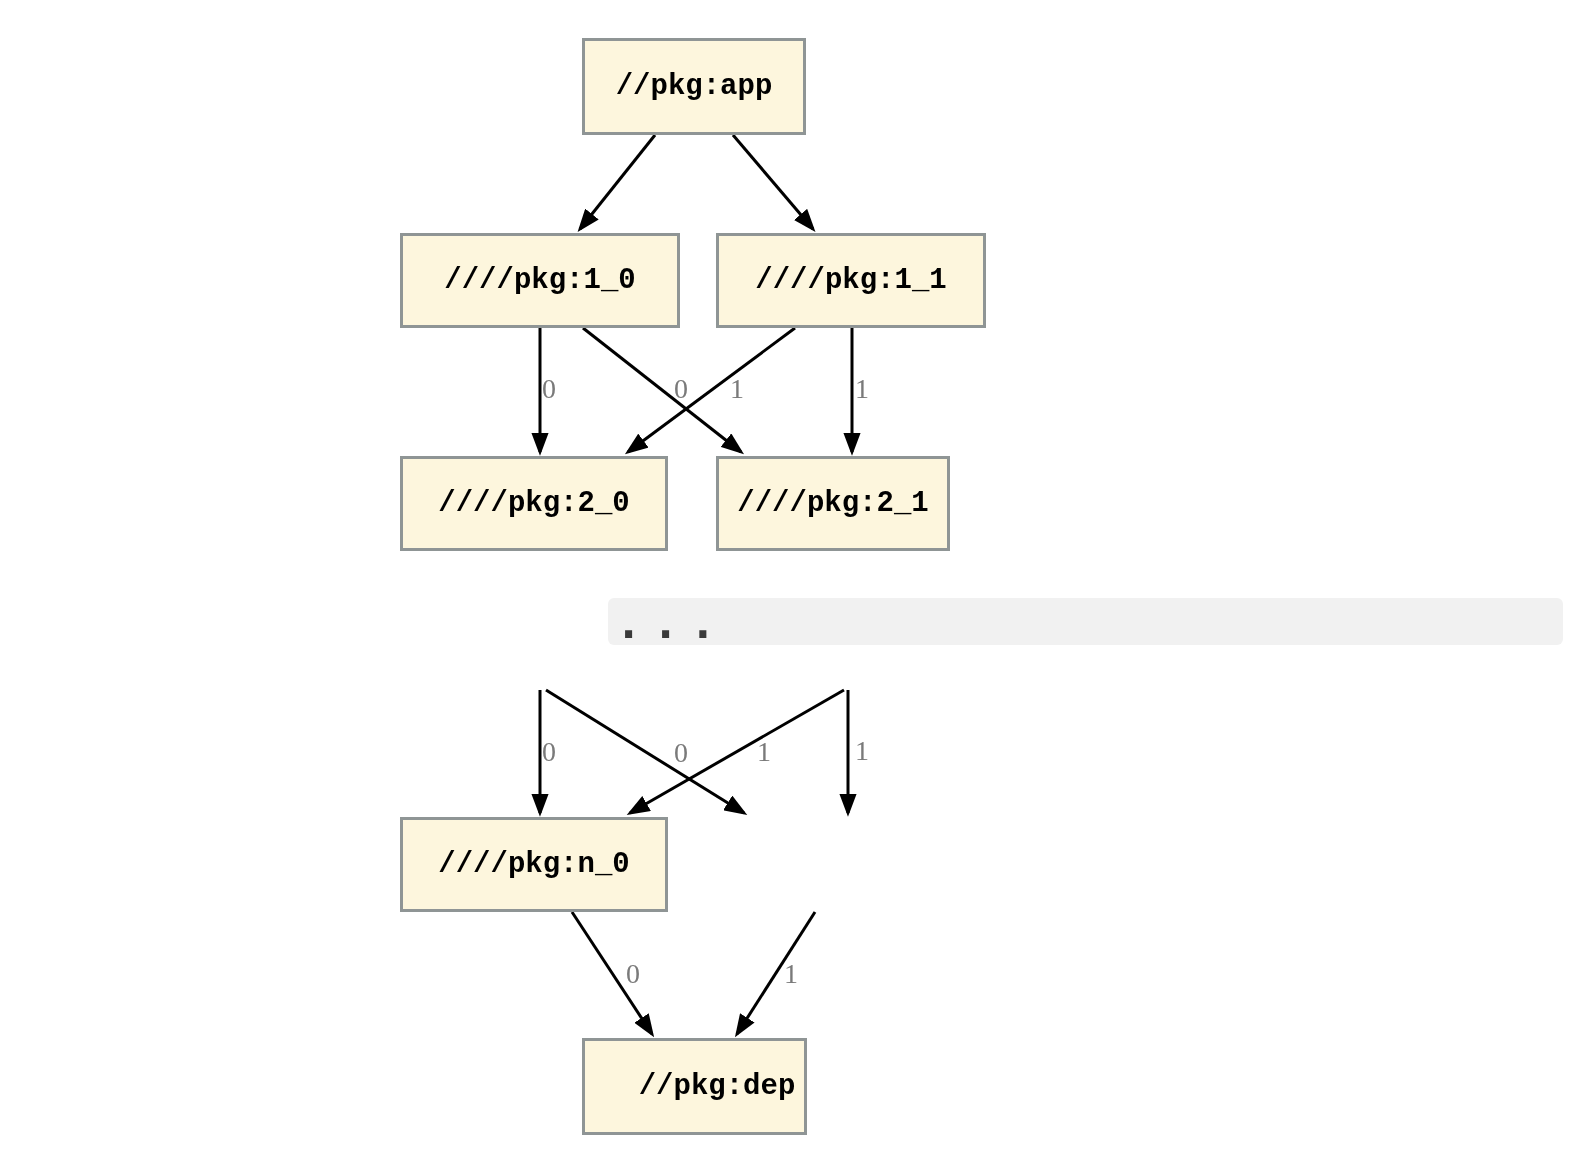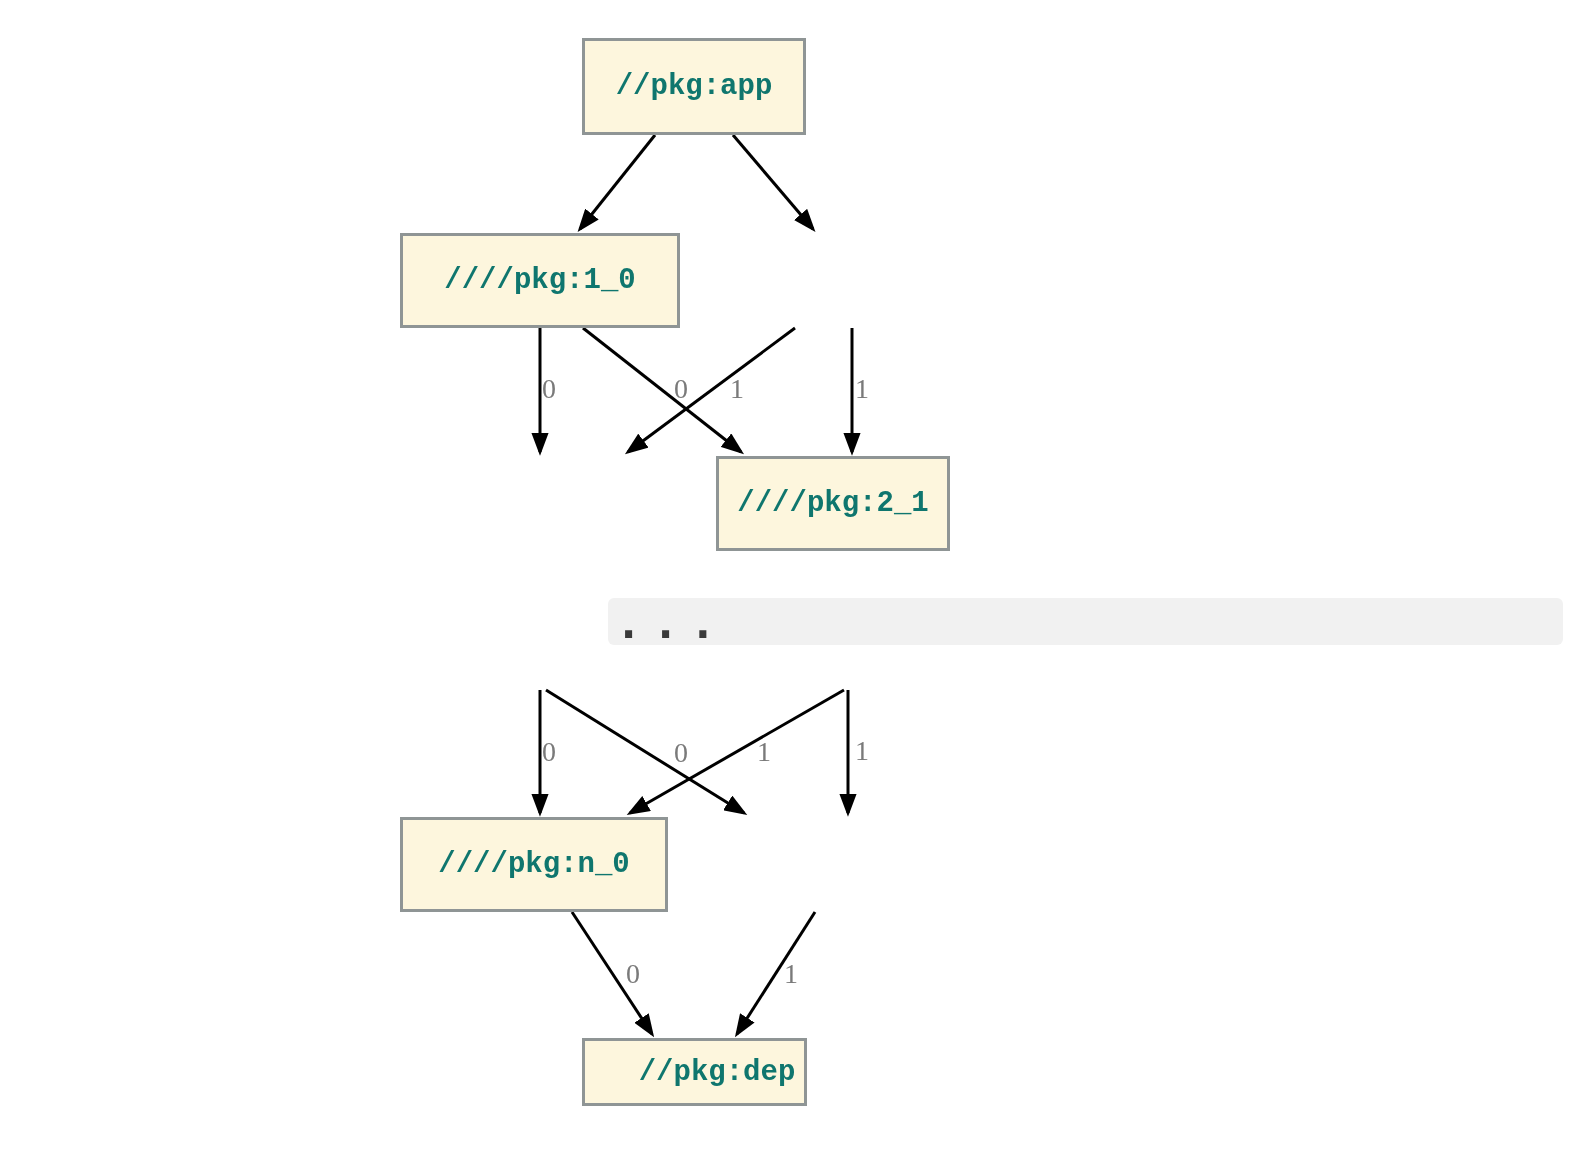--- a/index.html
+++ b/index.html
@@ -21,21 +21,21 @@
   }
   .node {
     position: absolute;
     box-sizing: border-box;
     display: flex;
     align-items: center;
     justify-content: center;
     border: 3px solid var(--node-border, #8F9595);
     background: var(--node-fill, #FDF6DD);
     font: 700 29px "Liberation Mono", "DejaVu Sans Mono", monospace;
-    color: #0f766e;
+    color: #000000;
     white-space: nowrap;
   }
   .edge-label {
     position: absolute;
     transform: translate(-50%, -50%);
     font: 400 28px "Liberation Serif", "DejaVu Serif", serif;
     color: var(--edge-label-color, #7A7A7A);
     line-height: 1;
   }
   .band {
@@ -90,22 +90,28 @@
     <div class="edge-label" style="left: 764px; top: 752px;">1</div>
     <div class="edge-label" style="left: 862px; top: 751px;">1</div>
     <div class="edge-label" style="left: 633px; top: 974px;">0</div>
     <div class="edge-label" style="left: 791px; top: 974px;">1</div>
     <div class="node" style="left: 582px; top: 38px; width: 224px; height: 97px;">
       <span>//pkg:app</span>
     </div>
     <div class="node" style="left: 400px; top: 233px; width: 280px; height: 95px;">
       <span>////pkg:1_0</span>
     </div>
+    <div class="node" style="left: 716px; top: 233px; width: 270px; height: 95px;">
+      <span>////pkg:1_1</span>
+    </div>
+    <div class="node" style="left: 400px; top: 456px; width: 268px; height: 95px;">
+      <span>////pkg:2_0</span>
+    </div>
     <div class="node" style="left: 716px; top: 456px; width: 234px; height: 95px;">
       <span>////pkg:2_1</span>
     </div>
     <div class="node" style="left: 400px; top: 817px; width: 268px; height: 95px; align-items: center;">
       <span>////pkg:n_0</span>
     </div>
-    <div class="node" style="left: 582px; top: 1038px; width: 225px; height: 68px; padding-left: 45px;">
+    <div class="node" style="left: 582px; top: 1038px; width: 225px; height: 97px; padding-left: 45px;">
       <span>//pkg:dep</span>
     </div>
   </div>
 
 </body></html>

